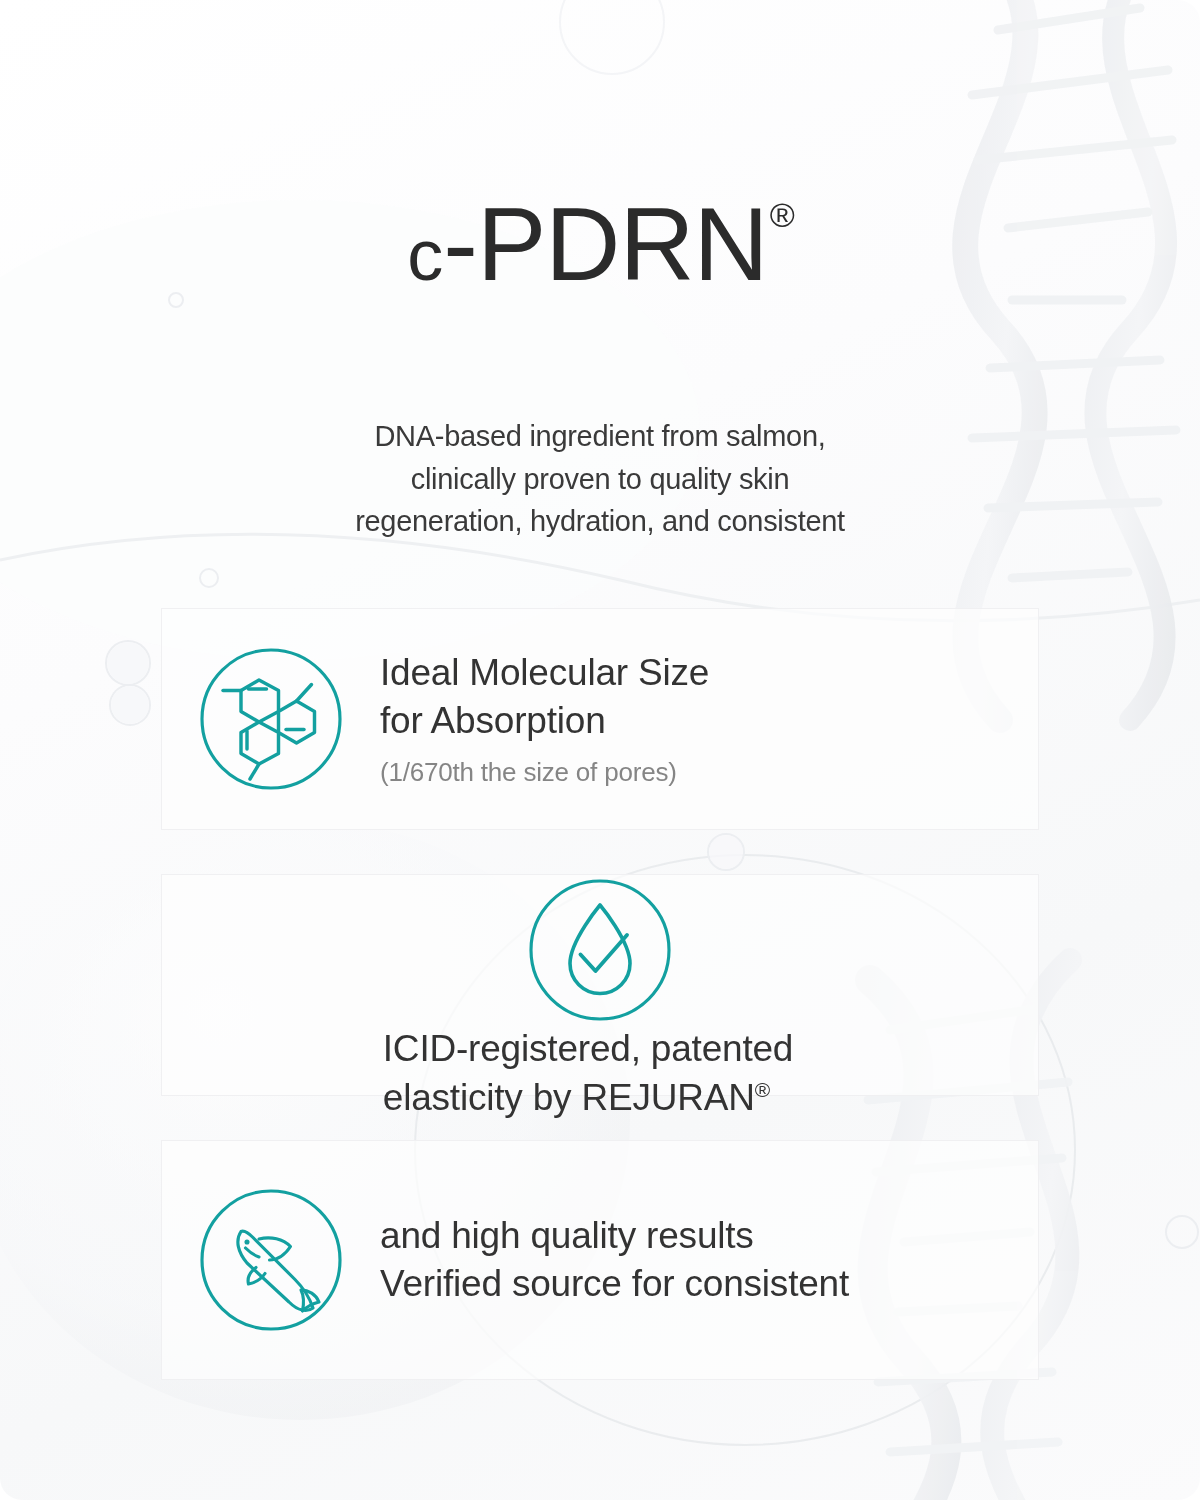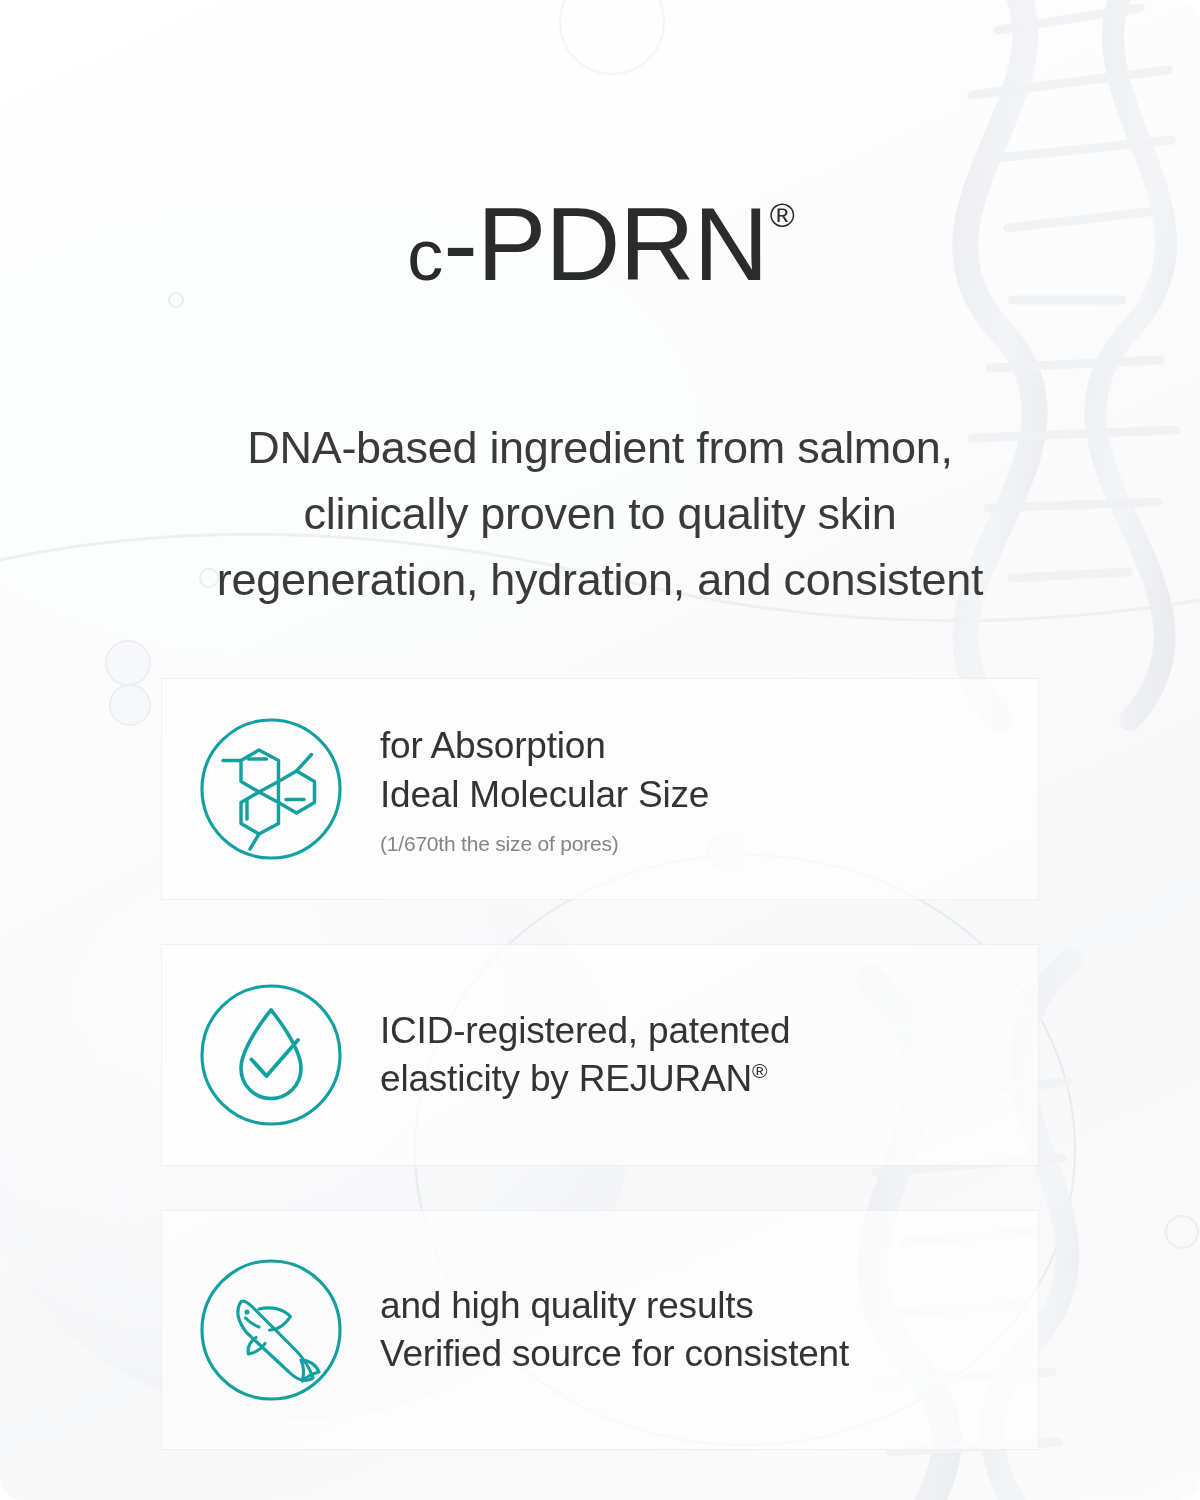--- a/index.html
+++ b/index.html
@@ -65,21 +65,21 @@
     top: 6px;
     left: 2px;
     letter-spacing: 0;
   }
 
   .subtitle {
     margin: 0 auto;
     padding-top: 50px;
     width: 900px;
     color: #3a3a3a;
-    font-size: 45px;
+    font-size: 29px;
     line-height: 1.46;
     font-weight: 400;
     text-align: center;
     letter-spacing: -0.3px;
   }
   .subtitle .line { display: block; }
 
   
   .cards {
     position: relative;
@@ -90,21 +90,21 @@
   .card {
     position: relative;
     display: flex;
     align-items: center;
     background: rgba(253, 253, 254, 0.72);
     border: 1px solid #f0f0f2;
     box-sizing: border-box;
     margin-bottom: 44px;
   }
   .card-1 { height: 222px; }
-  .card-2 { height: 222px; }
+  .card-2 { height: 222px; flex-direction: column; }
   .card-3 { height: 240px; margin-bottom: 0; }
 
   .icon-wrap {
     flex: 0 0 auto;
     width: 218px;
     display: flex;
     align-items: center;
     justify-content: center;
   }
   .icon-circle {
@@ -126,21 +126,21 @@
   }
   .card-title .line { display: block; }
   .card-title .reg-sup {
     font-size: 21px;
     vertical-align: super;
     line-height: 0;
   }
   .card-sub {
     padding-top: 10px;
     color: #858585;
-    font-size: 21px;
+    font-size: 26px;
     line-height: 1.3;
     font-weight: 400;
     letter-spacing: -0.2px;
   }
 </style>
 </head>
 <body>
 
 <div class="page">
 
@@ -240,22 +240,22 @@
             <line x1="42" y1="80" x2="36" y2="90"></line>
 
             <line x1="35" y1="30" x2="47" y2="30"></line>
             <line x1="60" y1="57" x2="72" y2="57"></line>
             <line x1="34" y1="58" x2="34" y2="70"></line>
           </g>
         </svg>
       </div>
       <div class="card-text">
         <div class="card-title">
+          <span class="line">Ideal Molecular Size</span>
           <span class="line">for Absorption</span>
-          <span class="line">Ideal Molecular Size</span>
         </div>
         <div class="card-sub">(1/670th the size of pores)</div>
       </div>
     </div>
 
     <div class="card card-2">
       <div class="icon-wrap">
         <svg class="icon-circle" viewBox="0 0 100 100">
           <circle cx="50" cy="50" r="46" fill="none" stroke="#13A0A0" stroke-width="2.1"></circle>
           <path d="M50 20 C 50 20, 70 44, 70 59 A 20 20 0 0 1 30 59 C 30 44, 50 20, 50 20 Z" fill="none" stroke="#13A0A0" stroke-width="2.4" stroke-linejoin="round"></path>

